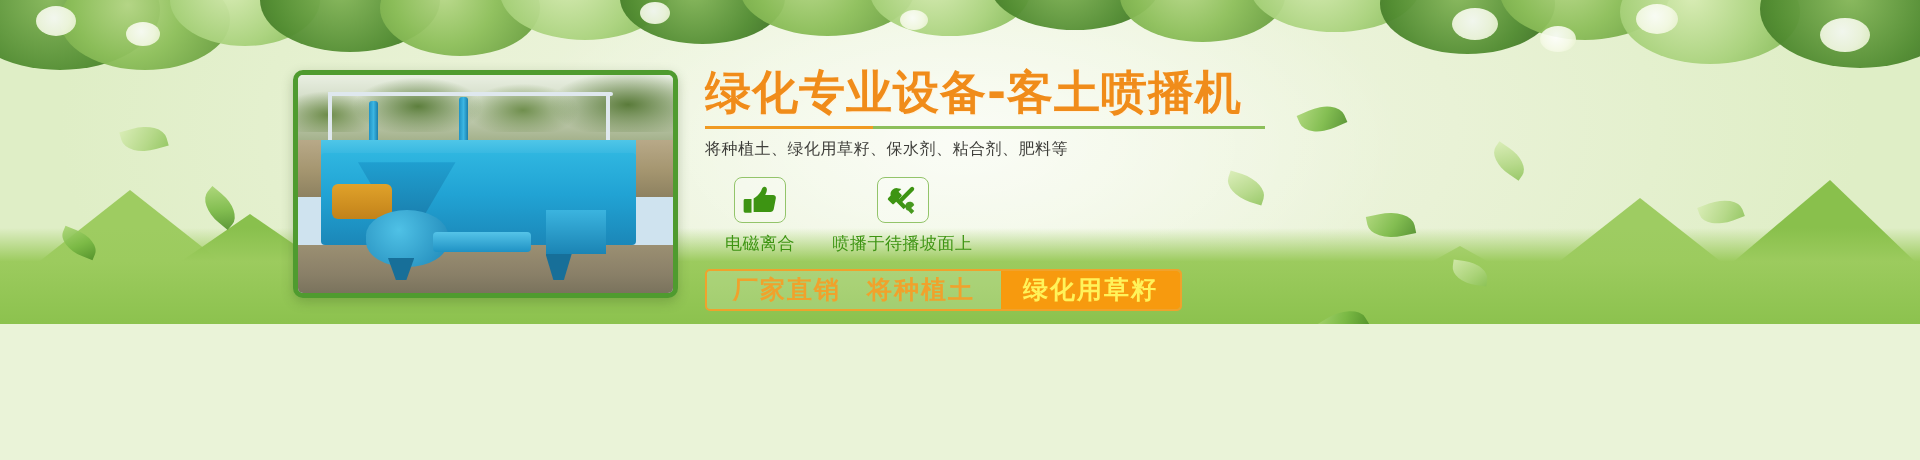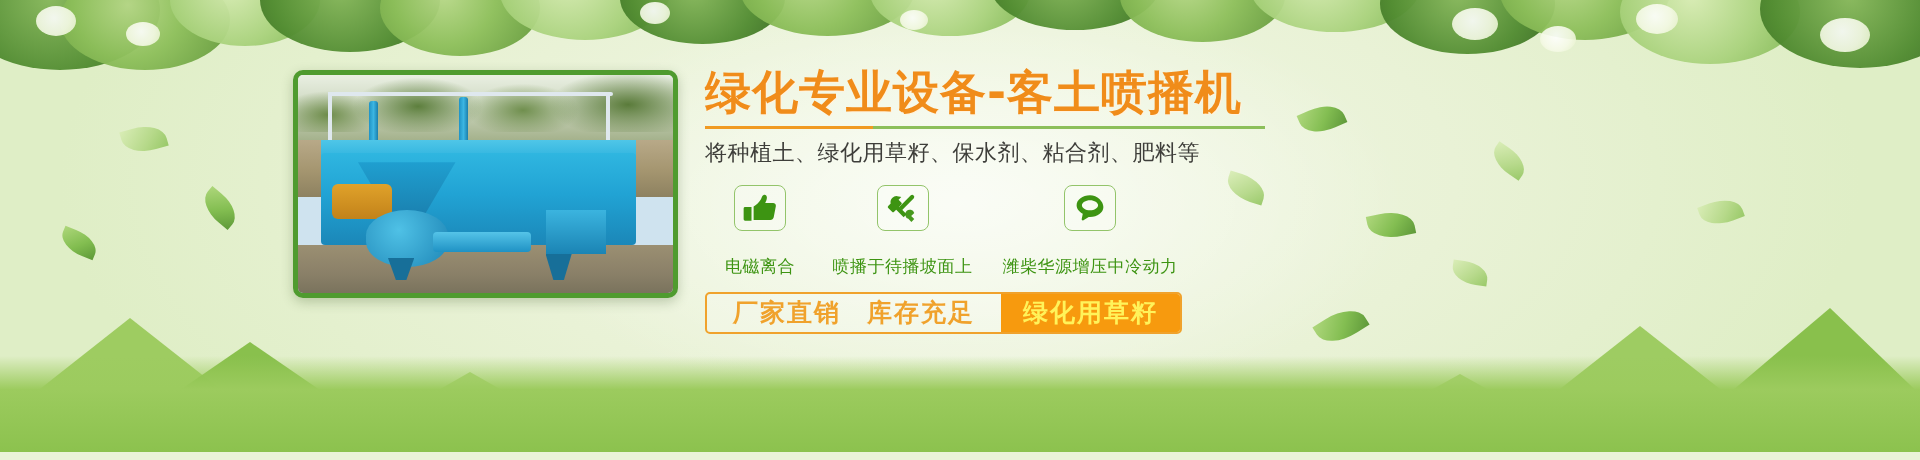--- a/index.html
+++ b/index.html
@@ -5,21 +5,21 @@
   * { margin:0; padding:0; box-sizing:border-box; }
   html,body { width:1920px; height:460px; overflow:hidden; }
   body {
     font-family:"DejaVu Sans","Liberation Sans",sans-serif;
     background:#eaf3d8;
   }
 
   
   .banner {
     position:relative;
-    width:1920px; height:452px;
+    width:1920px; height:324px;
     overflow:hidden;
     background:
       radial-gradient(ellipse 900px 420px at 50% 40%, #f2f8e6 0%, #e9f2d6 55%, #dfeec6 100%);
   }
 
   
   .wash {
     position:absolute; left:16%; top:0; width:68%; height:100%;
     background:radial-gradient(ellipse 620px 300px at 50% 45%, rgba(255,255,255,.65) 0%, rgba(255,255,255,0) 72%);
     pointer-events:none;
@@ -131,37 +131,37 @@
     line-height:1.08;
     text-shadow:1px 1px 0 #fff3dd;
     white-space:nowrap;
   }
   .rule {
     margin-top:8px; height:3px; width:560px;
     background:linear-gradient(90deg,#f09a22 0%,#f09a22 30%,#8cbf5a 30%,#8cbf5a 100%);
   }
   .subline {
     margin-top:9px;
-    font-size:22px; color:#3e3e3a; line-height:1.32; letter-spacing:.5px;
+    font-size:16px; color:#3e3e3a; line-height:1.32; letter-spacing:.5px;
     white-space:nowrap;
   }
 
   
   .features { margin-top:18px; display:flex; align-items:flex-start; }
   .feature  { display:flex; flex-direction:column; align-items:center; }
   .f1 { width:110px; } .f2 { width:175px; } .f3 { width:200px; }
   .fbox {
     width:52px; height:46px;
     border:1px solid #93c46a; border-radius:8px;
     background:rgba(255,255,255,.22);
     display:flex; align-items:center; justify-content:center;
   }
   .fbox svg { width:34px; height:30px; fill:#3d9412; }
   .flabel {
-    margin-top:24px; font-size:17px; color:#3d9412; letter-spacing:.5px;
+    margin-top:9px; font-size:17px; color:#3d9412; letter-spacing:.5px;
     white-space:nowrap;
   }
 
   
   .ctabar {
     margin-top:14px; display:inline-flex; align-items:stretch;
     border:2px solid #f0a22c; border-radius:5px; overflow:hidden;
     background:rgba(255,255,255,.18);
     height:42px;
   }
@@ -286,33 +286,25 @@
         <div class="fbox">
           <svg viewBox="0 0 32 28">
             <path d="M11.8 3.2a5.6 5.6 0 0 0-7.4 6.6l-2.3 2.3a1.3 1.3 0 0 0 0 1.9l3.6 3.6a1.3 1.3 0 0 0 1.9 0l2-2 7 7 2.8-2.8-7-7 2-2a1.3 1.3 0 0 0 0-1.9l-2.6-2.6 2.6-2.6a5.6 5.6 0 0 0-2.6-.5z"></path>
             <path d="M23.4 2.1 12.2 13.3l2.8 2.8L26.2 4.9a2 2 0 0 0-2.8-2.8z"></path>
             <path d="M26.6 18.6a4.4 4.4 0 1 0-5.6 5.6l2.9 2.9 2.7-2.7-2.9-2.9z" opacity=".95"></path>
           </svg>
         </div>
         <div class="flabel">喷播于待播坡面上</div>
       </div>
 
-      <div class="feature f3">
-        <div class="fbox">
-          <svg viewBox="0 0 32 28">
-            <path d="M16 2c-7 0-12.6 4.2-12.6 9.4 0 3.3 2.3 6.2 5.8 7.9l-1 5.1c-.2.9.8 1.6 1.6 1.1l5-3.1c.4 0 .8.1 1.2.1 7 0 12.6-4.2 12.6-9.4S23 2 16 2zm0 4.6c4.2 0 7.6 2.3 7.6 4.8S20.2 16.2 16 16.2 8.4 13.9 8.4 11.4 11.8 6.6 16 6.6z"></path>
-          </svg>
-        </div>
-        <div class="flabel">潍柴华源增压中冷动力</div>
-      </div>
 
     </div>
 
     <div class="ctabar">
       <div class="slogan">
         <span>厂家直销</span>
-        <span>库存充足</span>
+        <span>将种植土</span>
       </div>
       <div class="cta">绿化用草籽</div>
     </div>
 
   </div>
 </div>
 
 </body></html>

